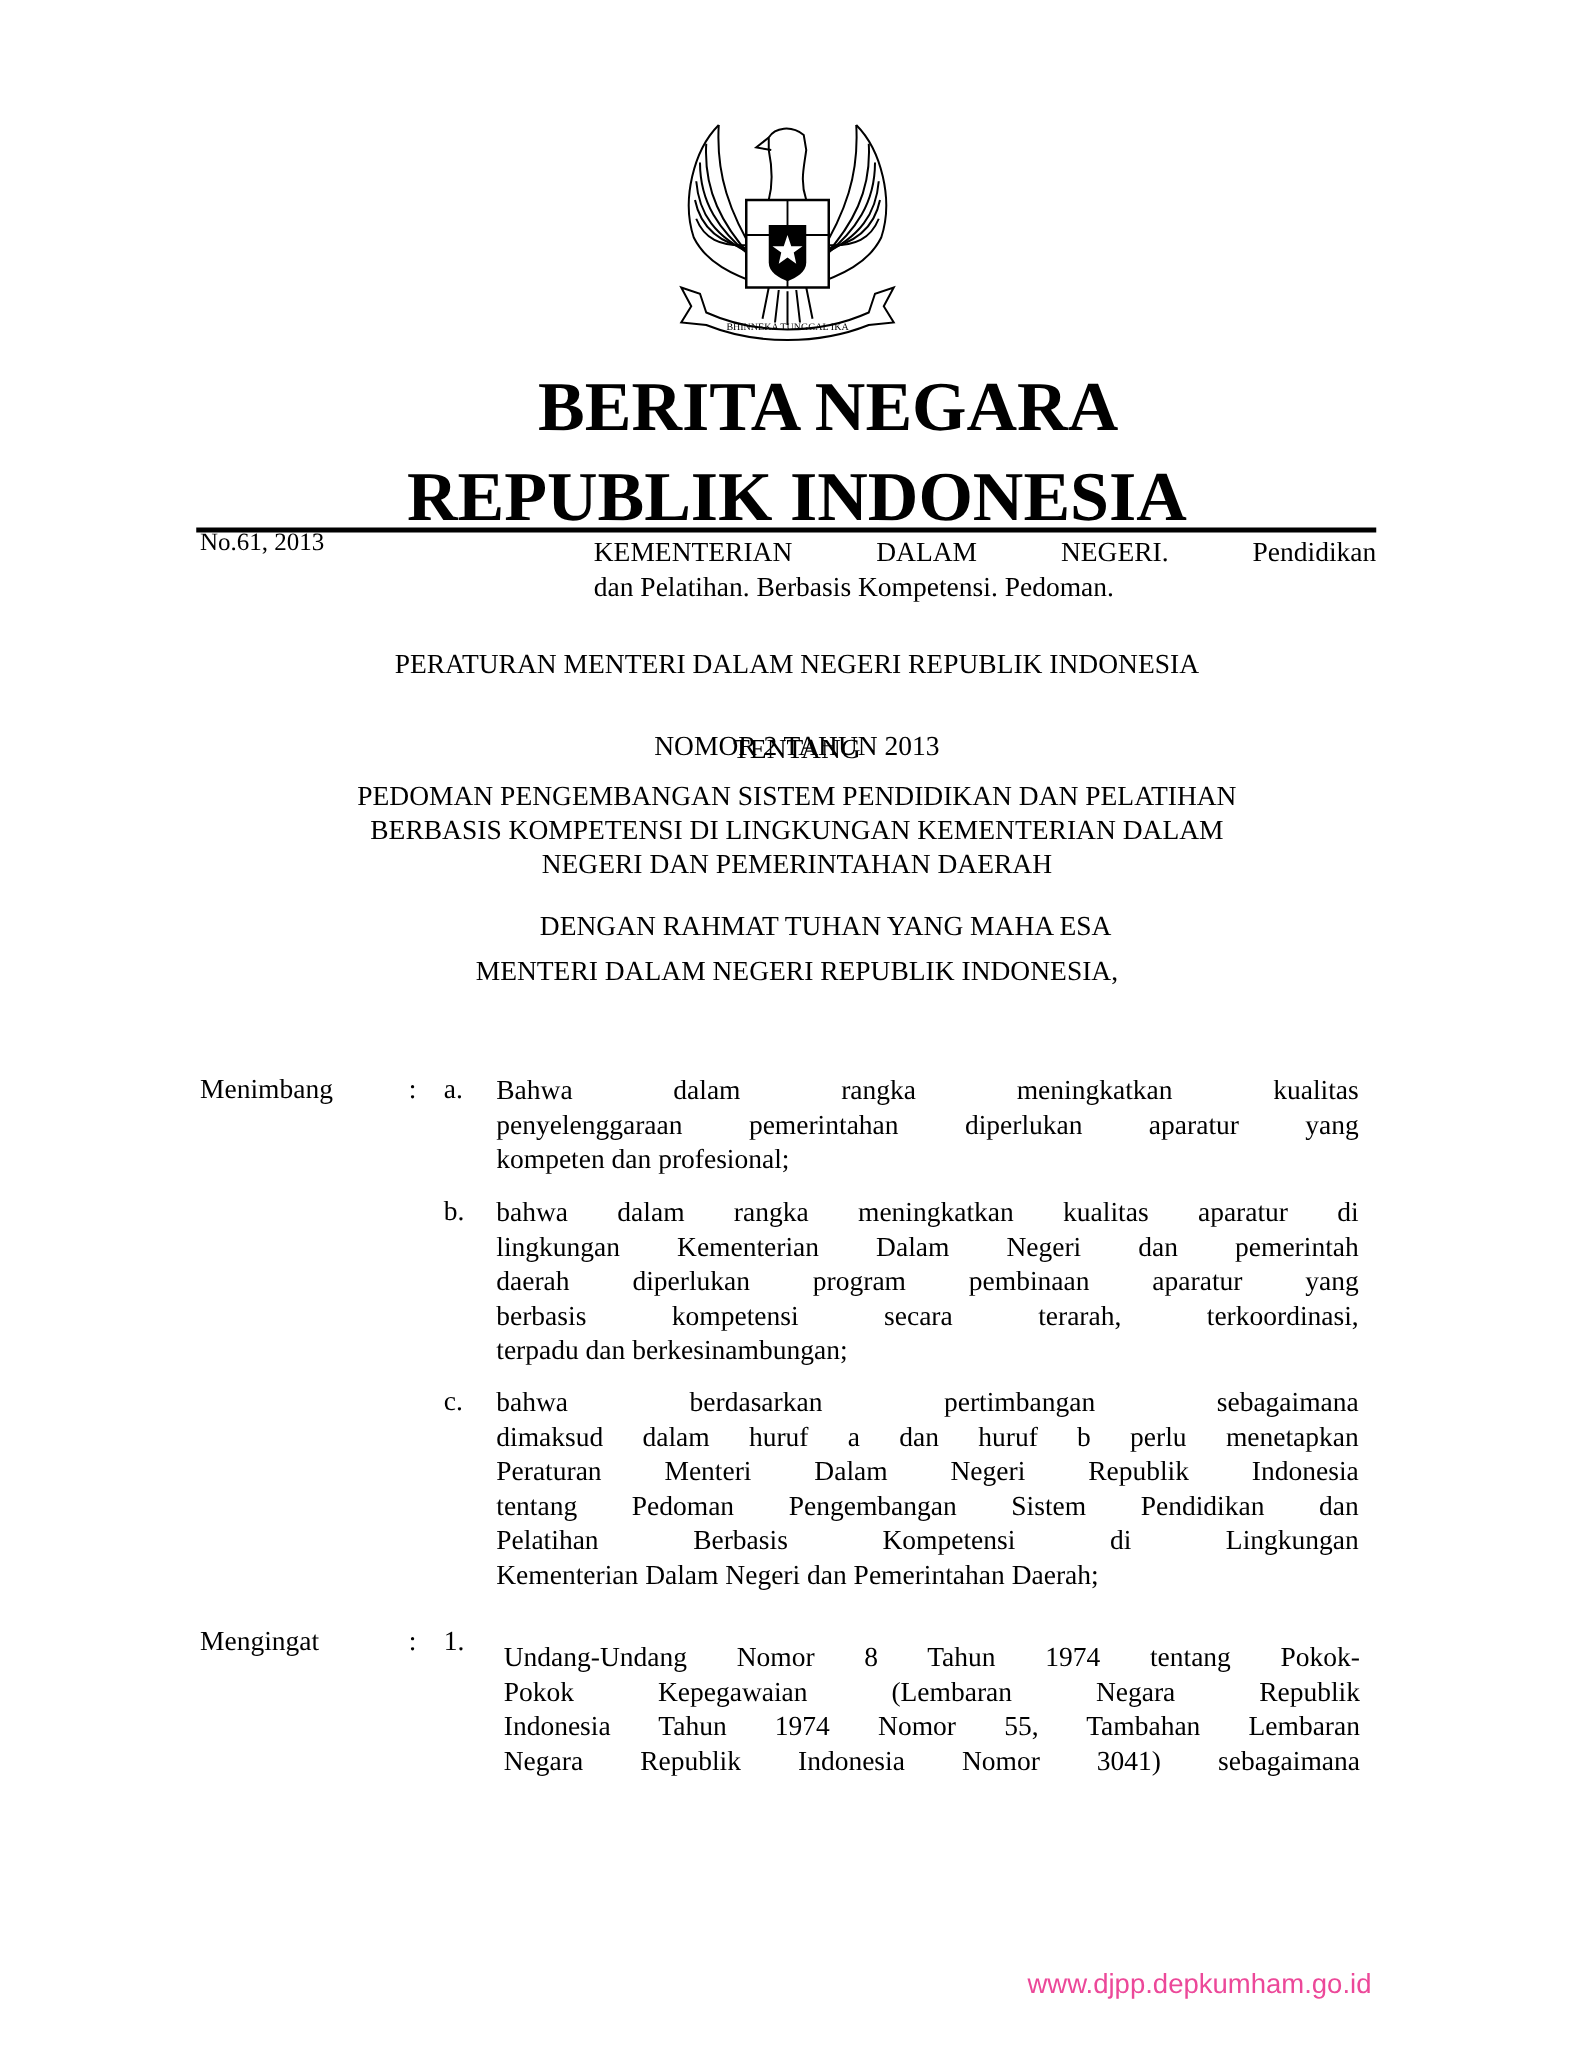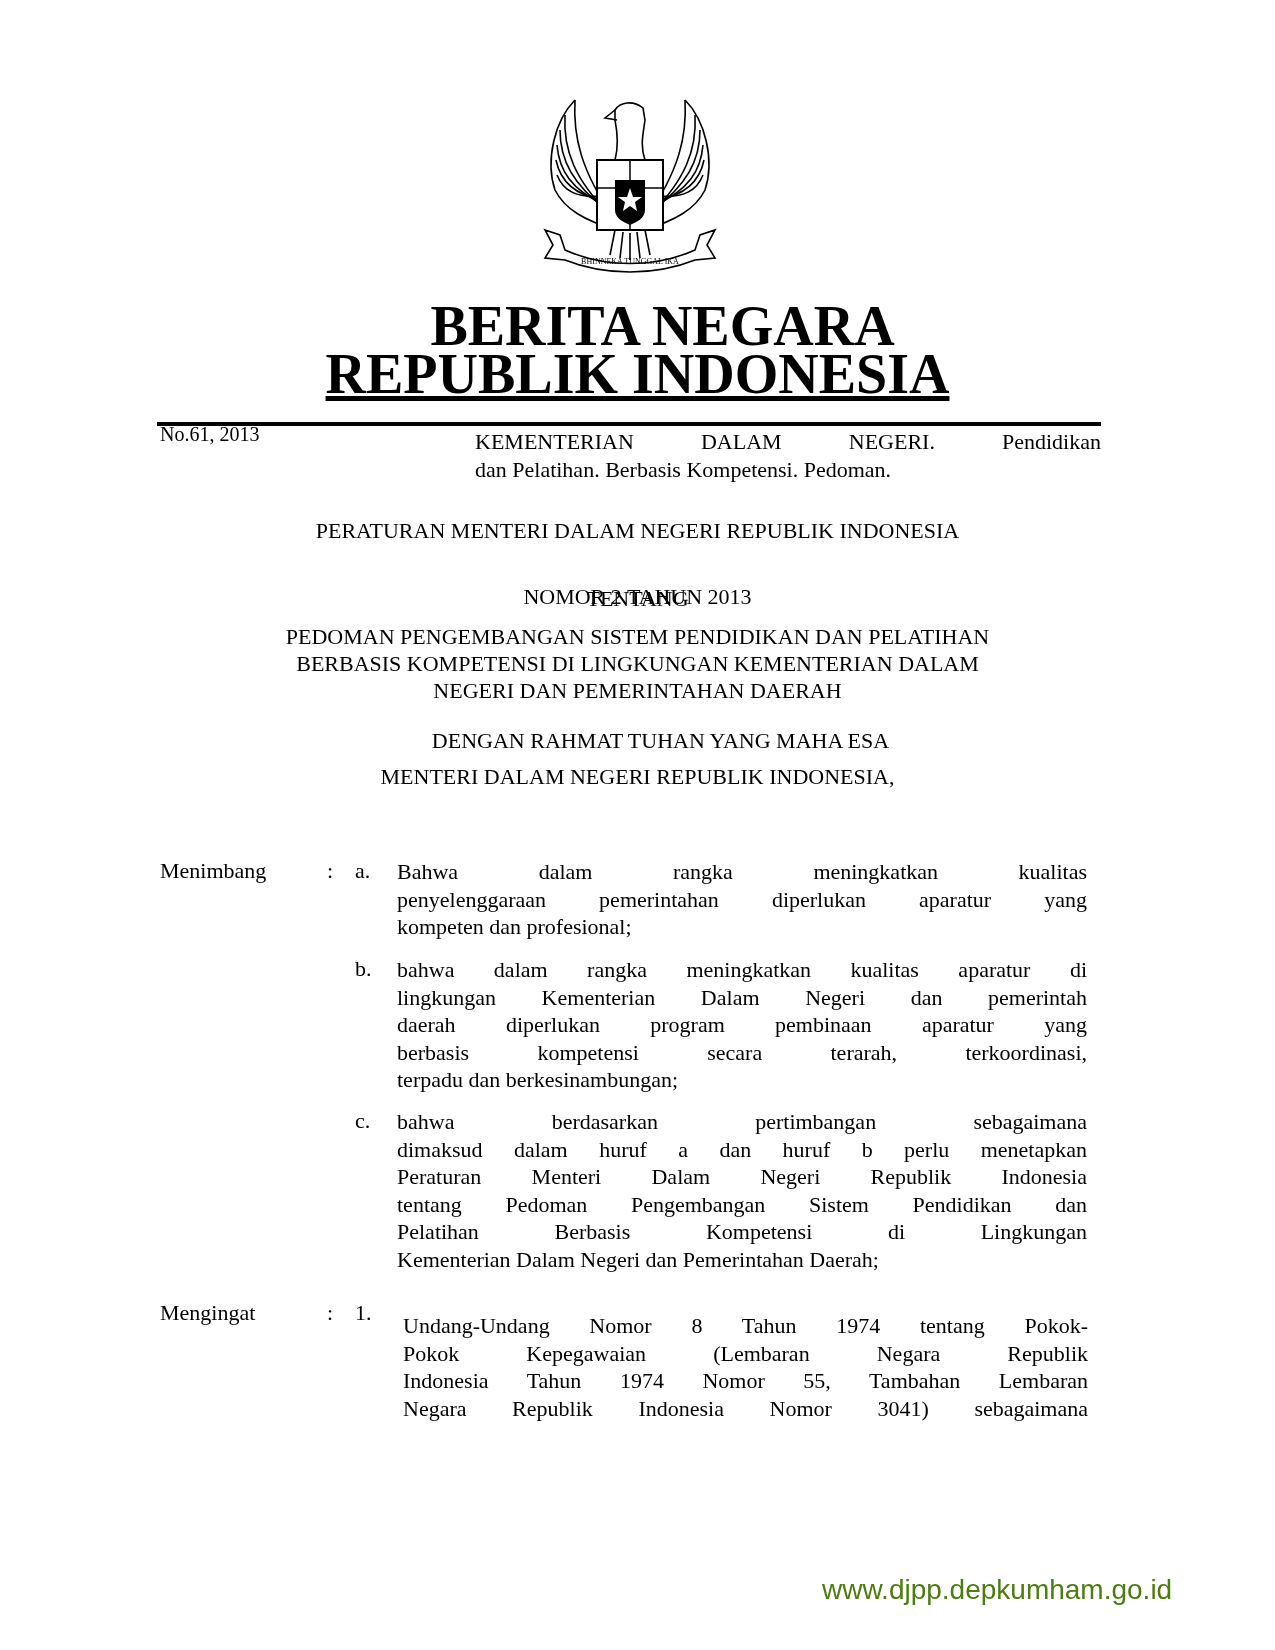--- a/index.html
+++ b/index.html
@@ -4,21 +4,21 @@
 <style>
   html, body { margin: 0; padding: 0; background: #ffffff; }
   body {
     width: 1275px; height: 1650px; position: relative; overflow: hidden;
     font-family: "Liberation Serif", "DejaVu Serif", serif; color: #000;
   }
   .emblem { position: absolute; left: 515px; top: 80px; width: 230px; height: 195px; }
   .masthead { position: absolute; left: 0; width: 1275px; text-align: center;
     font-weight: bold; font-size: 56px; letter-spacing: 0px; line-height: 1; }
   .mh1 { top: 298px; padding-left: 25px; }
-  .mh2 { top: 346px; text-decoration: underline; }
+  .mh2 { top: 370px; }
   .rule { position: absolute; left: 157px; top: 422px; width: 944px; height: 4px; background: #000; }
   .number { position: absolute; left: 160px; top: 423px; font-size: 20px; }
   .subject { position: absolute; left: 475px; top: 428px; width: 626px; font-size: 22px;
     line-height: 28px; text-align: justify; text-align-last: left; }
   .subject .l1 { display: block; text-align: justify; text-align-last: justify; }
   .center-block { position: absolute; left: 0; width: 1275px; text-align: center; font-size: 22px; }
   .cb1 { top: 518px; }
   .cb2 { top: 552px; margin-top: 32px; }
   .cb3 { top: 586px; }
   .cb4 { top: 623px; line-height: 27px; }
@@ -26,21 +26,21 @@
   .cb6 { top: 764px; }
   .section { position: absolute; left: 160px; font-size: 22px; }
   .sec-label { position: absolute; left: 0; white-space: nowrap; }
   .sec-colon { position: absolute; white-space: nowrap; }
   .item { position: absolute; font-size: 22px; }
   .item-mark { position: absolute; white-space: nowrap; }
   .item-text { position: absolute; width: 690px; line-height: 27.5px; }
   .item-text span { display: block; text-align: justify; text-align-last: justify; }
   .item-text span.last { text-align-last: left; }
   .watermark { position: absolute; left: 822px; top: 1574px; font-family: "Liberation Sans", "DejaVu Sans", sans-serif;
-    font-size: 28px; color: #4d7c0f; }
+    font-size: 22px; color: #ec4899; }
 </style>
 </head>
 <body>
 
 <div class="emblem">
   <svg width="230" height="195" viewBox="0 0 230 195">
     <g fill="none" stroke="#000" stroke-width="1.6">
 
       <path d="M60 20 C40 40, 30 80, 40 110 C50 130, 70 140, 100 150"></path>
       <path d="M60 20 C58 55, 65 90, 100 140"></path>

